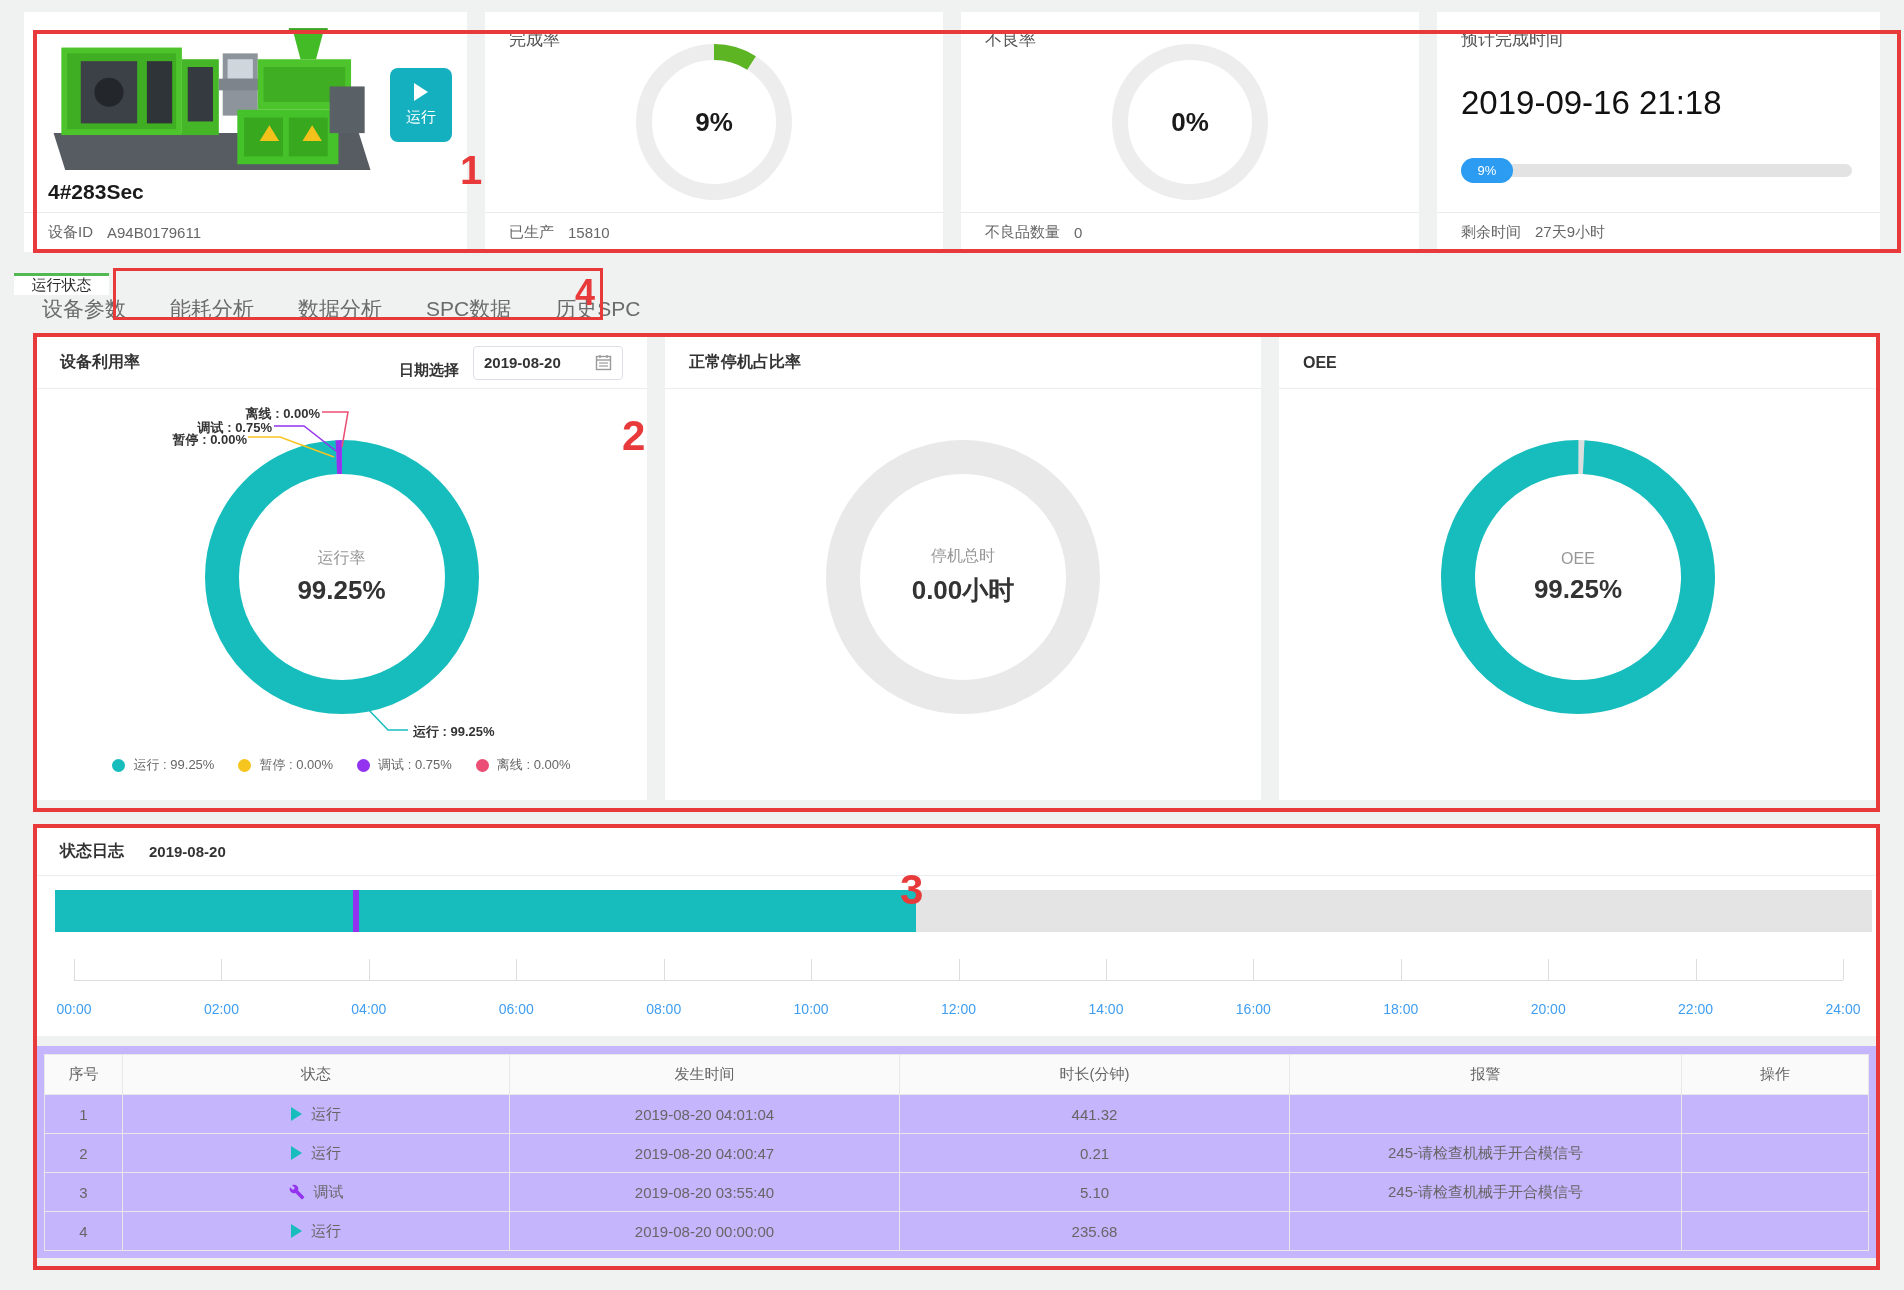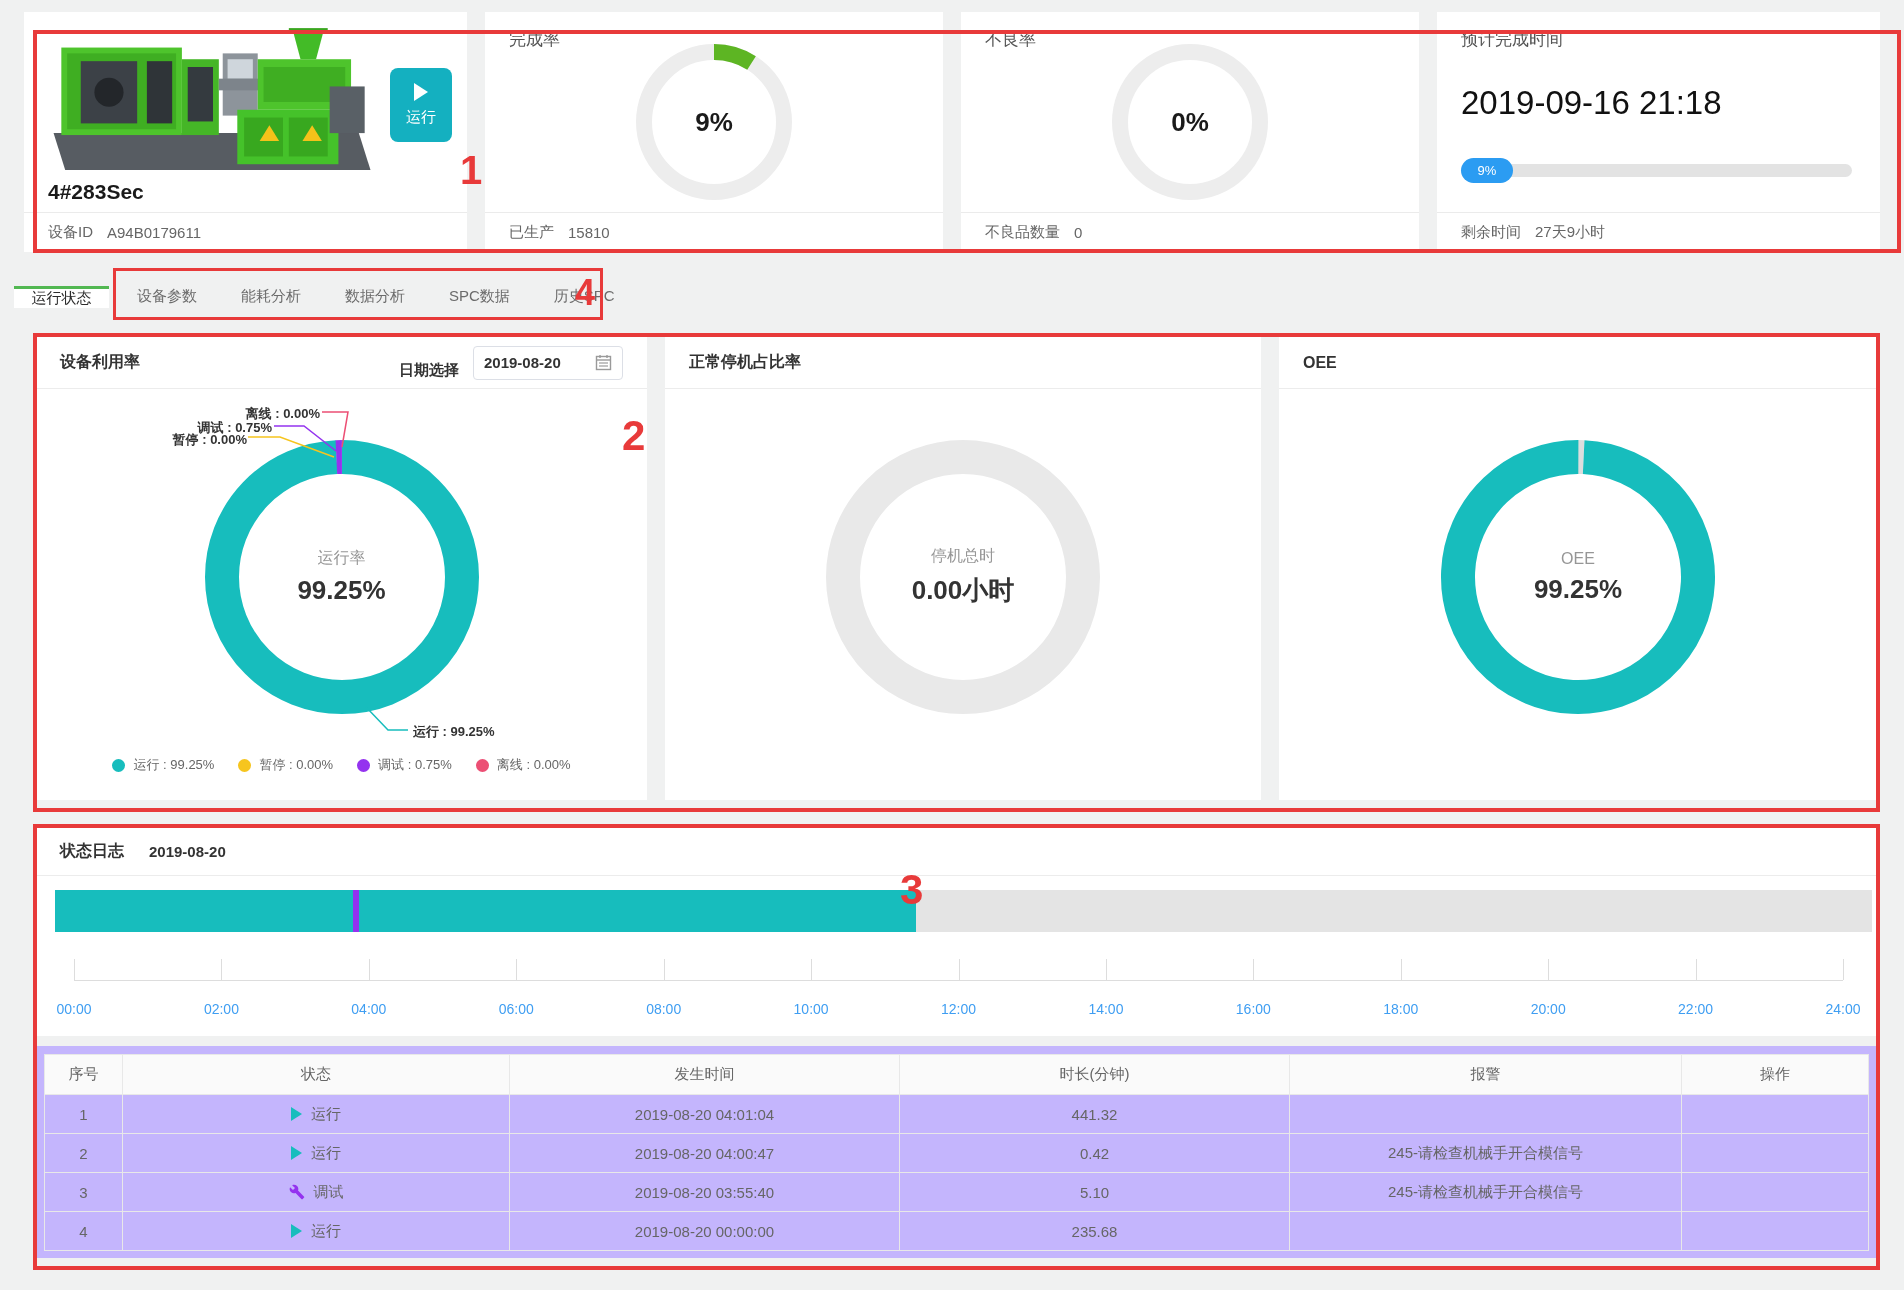--- a/index.html
+++ b/index.html
@@ -25,25 +25,25 @@
   .mini-donut { position:absolute; left:50%; top:30px; width:160px; height:160px; transform:translateX(-50%); }
   .mini-donut .center-val { position:absolute; inset:0; display:flex; align-items:center; justify-content:center;
              font-size:26px; font-weight:700; color:#1a1a1a; }
 
   .eta-datetime { position:absolute; left:24px; top:72px; font-size:33px; color:#111; }
   .progress-track { position:absolute; left:24px; right:28px; top:152px; height:13px; border-radius:7px; background:#e3e3e3; }
   .progress-pill { position:absolute; left:0; top:-6px; width:52px; height:25px; border-radius:13px;
              display:flex; align-items:center; justify-content:center; color:#fff; font-size:13px; }
 
   
-  .tabs { position:absolute; left:14px; top:273px; height:47px; display:flex; align-items:center; }
+  .tabs { position:absolute; left:14px; top:273px; height:47px; display:flex; align-items:flex-start;flex-direction:column; }
   .tab-active { width:95px; background:#fff; border-top:3px solid #52b852; display:flex; align-items:center;
              justify-content:center; font-size:15px; color:#2c2c2c; cursor:pointer; }
   .tab-rest { display:flex; align-items:center; margin-left:14px; }
-  .tab { padding:0 14px; margin-right:16px; font-size:15px; color:#6b6b6b; cursor:pointer; }
+  .tab { padding:0 14px; margin-right:16px; font-size:21px; color:#6b6b6b; cursor:pointer; }
 
   
   .panels { position:absolute; left:36px; top:337px; width:1841px; height:463px; display:flex; gap:18px; }
   .panel { position:relative; background:#fff; }
   .panel.p1 { width:611px; } .panel.p2 { width:596px; } .panel.p3 { flex:1; }
   .panel-header { height:52px; border-bottom:1px solid #ececec; display:flex; align-items:center;
              padding:8px 24px; font-size:16px; font-weight:700; color:#333; }
   .date-group { margin-left:auto; display:flex; align-items:flex-end; }
   .date-label { font-size:15px; font-weight:700; color:#333; }
   .date-input { margin-left:14px; width:150px; height:34px; border:1px solid #dcdfe6; border-radius:4px;
@@ -356,21 +356,21 @@
         </tr>
         <tr>
           <td>2</td>
           <td>
               <div class="status-cell">
             <span class="play-ico" style="border-left-color: rgb(23, 189, 189);"></span>
             <span>运行</span>
               </div>
             </td>
           <td>2019-08-20 04:00:47</td>
-          <td>0.42</td>
+          <td>0.21</td>
           <td>245-请检查机械手开合模信号</td>
           <td></td>
         </tr>
         <tr>
           <td>3</td>
           <td>
               <div class="status-cell">
             <svg width="16" height="16" viewBox="0 0 24 24">
               <path d="M22.7 19l-9.1-9.1c.9-2.3.4-5-1.5-6.9-2-2-5-2.4-7.4-1.3L9 6 6 9 1.6 4.7C.4 7.1.9 10.1 2.9 12.1c1.9 1.9 4.6 2.4 6.9 1.5l9.1 9.1c.4.4 1 .4 1.4 0l2.3-2.3c.5-.4.5-1.1.1-1.4z" fill="#9433ef"></path>
             </svg>

